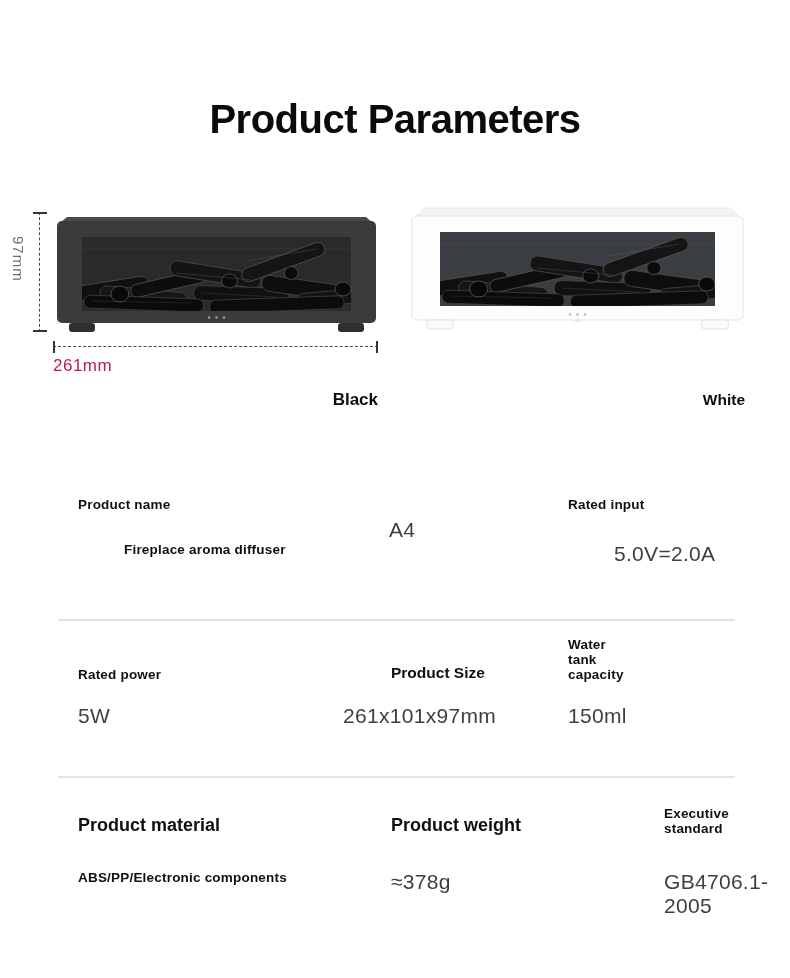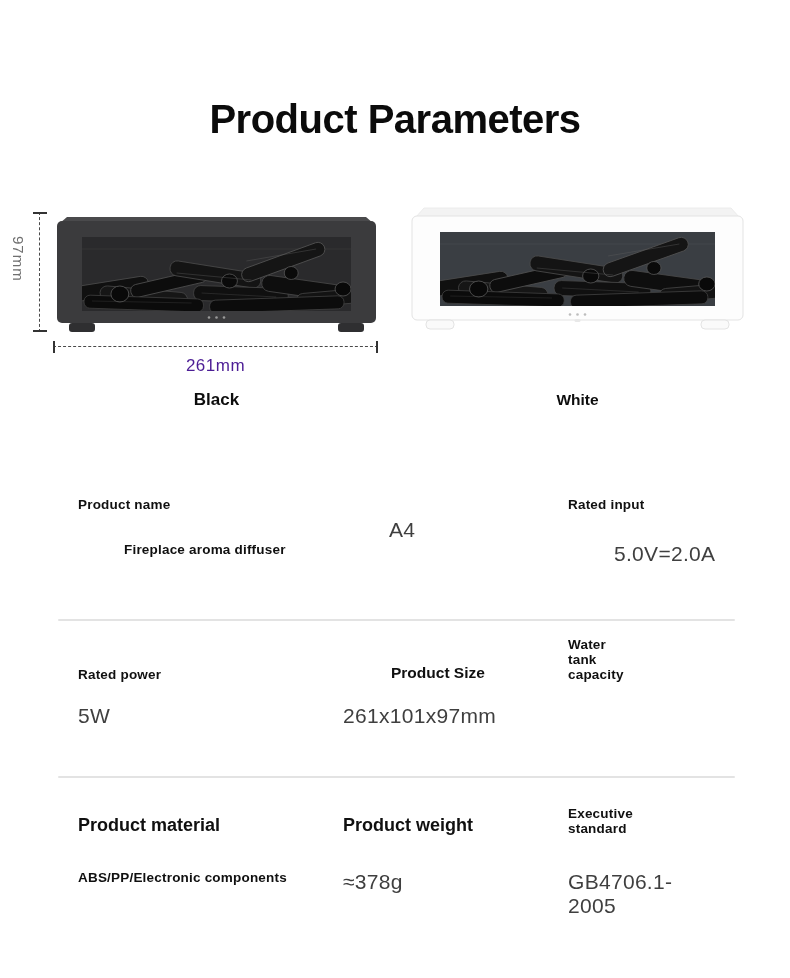--- a/index.html
+++ b/index.html
@@ -35,33 +35,33 @@
     position:absolute;left:10px;top:236px;
     writing-mode:vertical-rl;
     font-size:15px;color:var(--dim-text);letter-spacing:1px;
   }
   
   .dim-h{position:absolute;left:53px;top:341px;width:325px;height:12px;}
   .dim-h .line{position:absolute;top:5px;left:0;right:0;border-top:1.5px dashed #4a4a4a;}
   .dim-h .cap-l{position:absolute;left:0;top:0;height:12px;border-left:2px solid #333;}
   .dim-h .cap-r{position:absolute;right:0;top:0;height:12px;border-left:2px solid #333;}
   .dim-h-label{
-    position:absolute;left:53px;top:356px;width:325px;text-align:center;
-    font-size:17px;color:#4c1d95;letter-spacing:0.5px;
-  }
-  .caption{position:absolute;font-weight:700;color:#0d0d0d;text-align:center;}
+    position:absolute;left:53px;top:356px;width:325px;text-align:left;
+    font-size:17px;color:#be185d;letter-spacing:0.5px;
+  }
+  .caption{position:absolute;font-weight:700;color:#0d0d0d;text-align:right;}
   .caption-black{left:55px;top:390px;width:323px;font-size:17px;}
   .caption-white{left:410px;top:391px;width:335px;font-size:15.5px;}
 
   
   .spec-row{
     position:absolute;left:0;width:660px;padding-left:78px;padding-right:40px;
     display:grid;grid-template-columns:265px 225px 1fr;
   }
-  .r1{top:488px;} .r2{top:658px;} .r3{top:812px;}
+  .r1{top:488px;} .r2{top:658px;} .r3{top:812px;gap:48px;}
   .spec-label{display:flex;align-items:flex-end;height:24px;color:var(--label-text);font-weight:700;}
   .lbl-sm{font-size:13.5px;letter-spacing:0.2px;}
   .lbl-md{font-size:15.5px;margin-left:48px;}
   .lbl-lg{font-size:18px;}
   .spec-value{color:var(--value-text);font-size:21px;font-weight:400;letter-spacing:0.3px;}
   .val-boldsm{font-size:13.5px;font-weight:700;color:var(--label-text);letter-spacing:0.2px;}
   .r1 .spec-value{margin-top:30px;padding-left:46px;}
   .r2 .spec-value{margin-top:22px;}
   .r3 .spec-value{margin-top:34px;}
   .divider{
@@ -169,20 +169,21 @@
   <div class="spec-cell">
     <div class="spec-label lbl-sm">Rated power</div>
     <div class="spec-value">5W</div>
   </div>
   <div class="spec-cell">
     <div class="spec-label lbl-md">Product Size</div>
     <div class="spec-value">261x101x97mm</div>
   </div>
   <div class="spec-cell">
     <div class="spec-label lbl-sm">Water tank capacity</div>
+    <div class="spec-value">150ml</div>
   </div>
 </div>
 
 <div class="divider d2"></div>
 
 <div class="spec-row r3">
   <div class="spec-cell">
     <div class="spec-label lbl-lg">Product material</div>
     <div class="spec-value val-boldsm">ABS/PP/Electronic components</div>
   </div>

